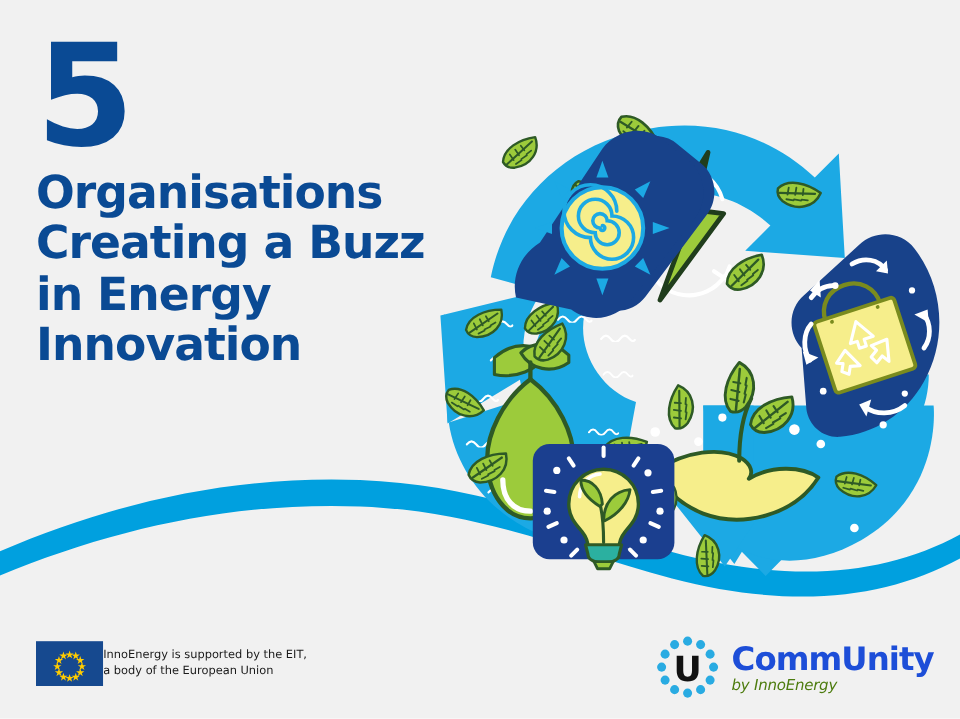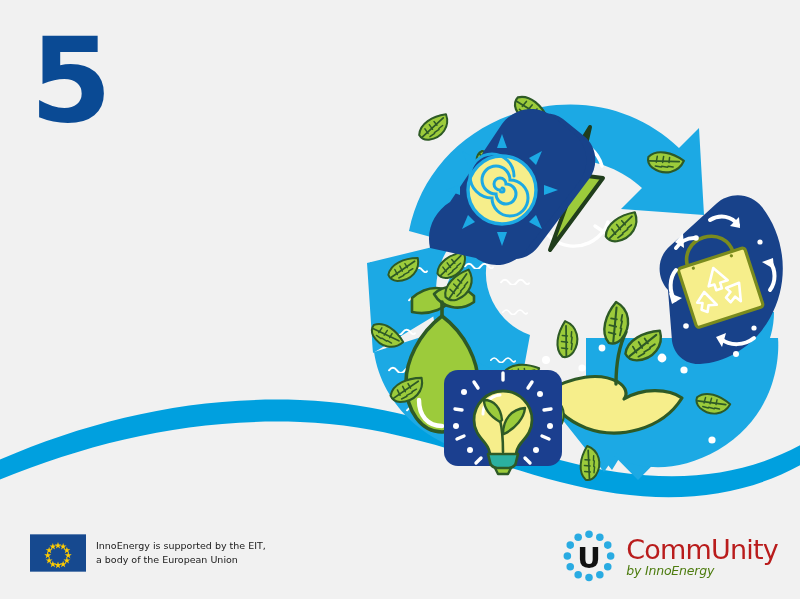--- a/index.html
+++ b/index.html
@@ -61,21 +61,20 @@
     height: 420px;
   }
 
   
   .eu-block {
     position: absolute;
     left: 30px;
     top: 534px;
     display: flex;
     align-items: center;
-    gap: 10px;
   }
   .eu-flag {
     width: 56px;
     height: 38px;
     flex: 0 0 auto;
     display: block;
   }
   .eu-text {
     font-family: "DejaVu Sans", sans-serif;
     font-size: 9.5px;
@@ -100,24 +99,24 @@
     display: block;
   }
   .cu-wordmark {
     display: flex;
     flex-direction: column;
     justify-content: center;
     line-height: 1;
   }
   .cu-name {
     font-family: "DejaVu Sans", sans-serif;
-    font-weight: normal;
+    font-weight: bold;
     font-size: 27px;
     letter-spacing: -0.8px;
-    color: #b91c1c;
+    color: #1d4ed8;
   }
   .cu-sub {
     font-family: "DejaVu Sans", sans-serif;
     font-style: italic;
     font-size: 12.5px;
     letter-spacing: -0.2px;
     color: #4d7c0f;
     margin-top: 2px;
   }
 </style>
@@ -126,20 +125,21 @@
 
 <div class="poster">
 
   <svg class="wave-layer" viewBox="0 0 800 599" aria-hidden="true">
     <path d="M -6,462 C 90,420 190,396 300,400 C 400,404 470,435 560,460 C 660,487 740,480 806,442
              L 806,462 C 740,500 660,508 560,482 C 470,458 400,426 300,422 C 190,418 90,442 -6,482 Z" fill="#00A0DF"></path>
   </svg>
 
   <div class="headline-block">
     <div class="big-number">5</div>
+    <h1 class="headline">Organisations Creating a Buzz in Energy Innovation</h1>
   </div>
 
   <svg class="illustration" viewBox="0 0 450 420" aria-hidden="true">
     <defs>
 
       <symbol id="leaf" viewBox="0 0 40 26">
         <path d="M2,16 C6,4 22,0 37,2 C38,16 26,26 11,24 C6,23 3,20 2,16 Z" fill="#9CCB3B" stroke="#2E5A26" stroke-width="2.2" stroke-linejoin="round"></path>
         <path d="M5,19 L33,5" fill="none" stroke="#2E5A26" stroke-width="1.9" stroke-linecap="round"></path>
         <path d="M12,17 L10,11 M18,14 L16,8 M24,11 L22,6 M13,21 L19,19 M19,18 L25,16 M25,15 L30,13" fill="none" stroke="#2E5A26" stroke-width="1.6" stroke-linecap="round"></path>
       </symbol>

